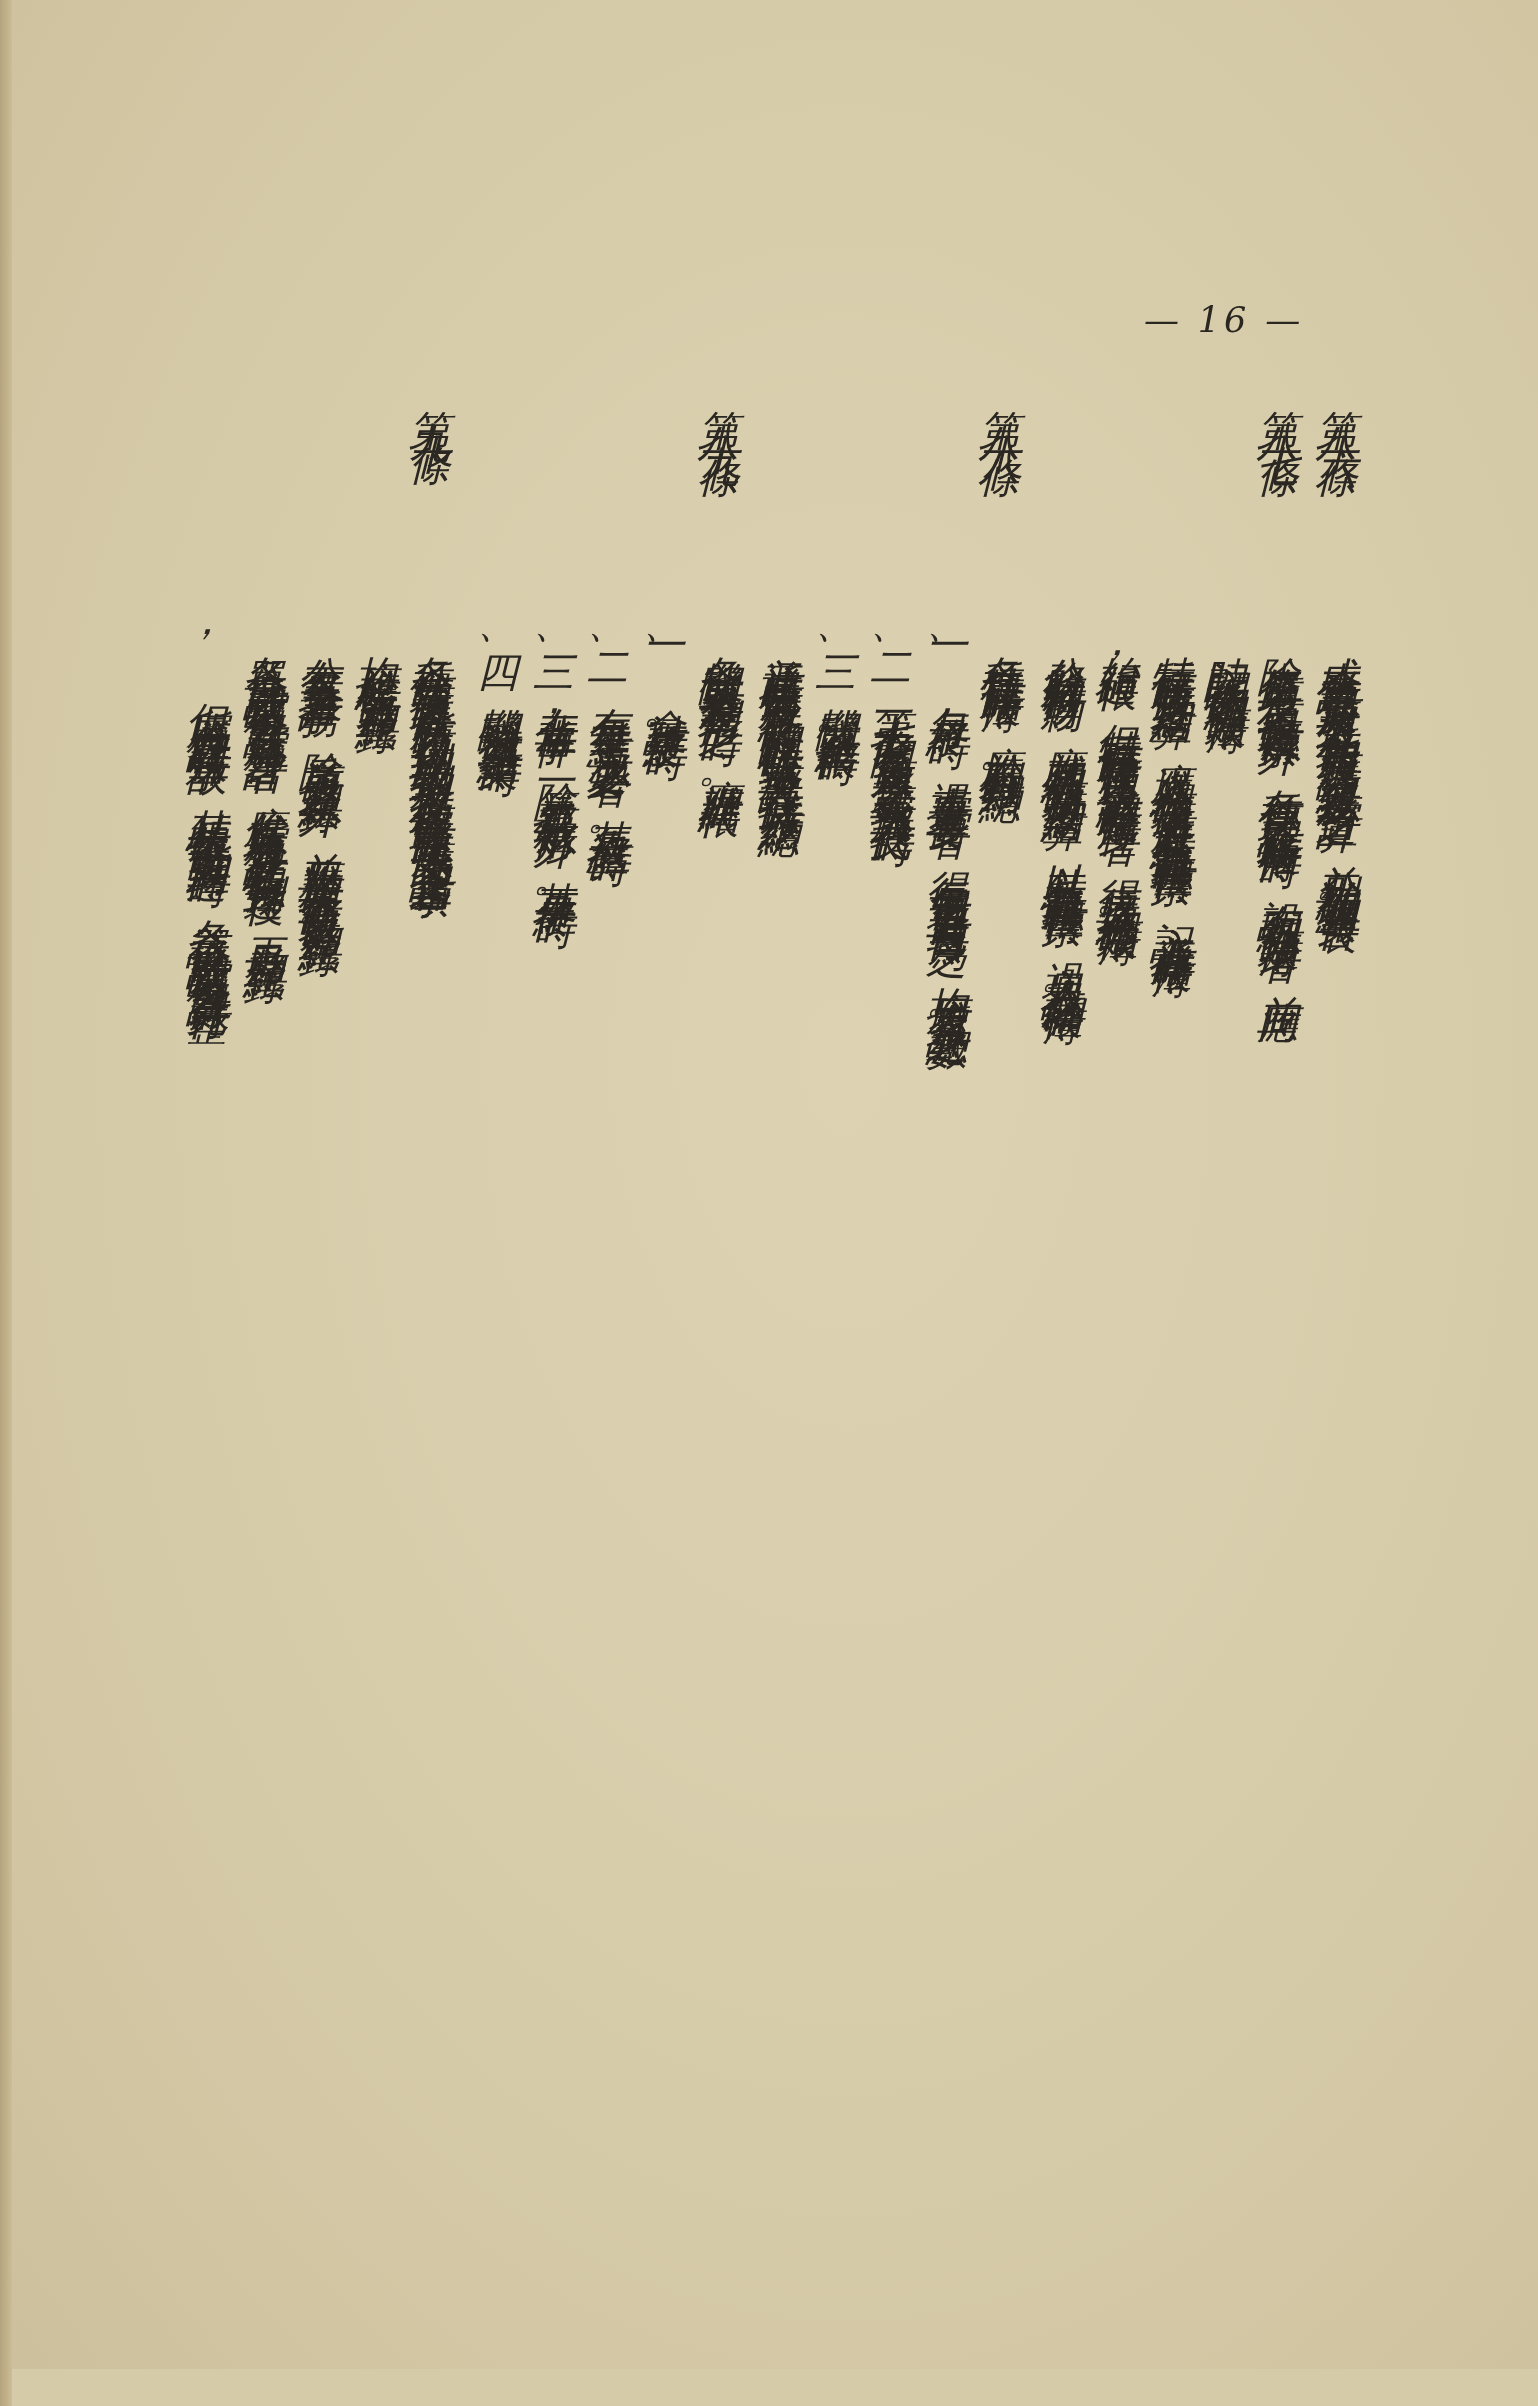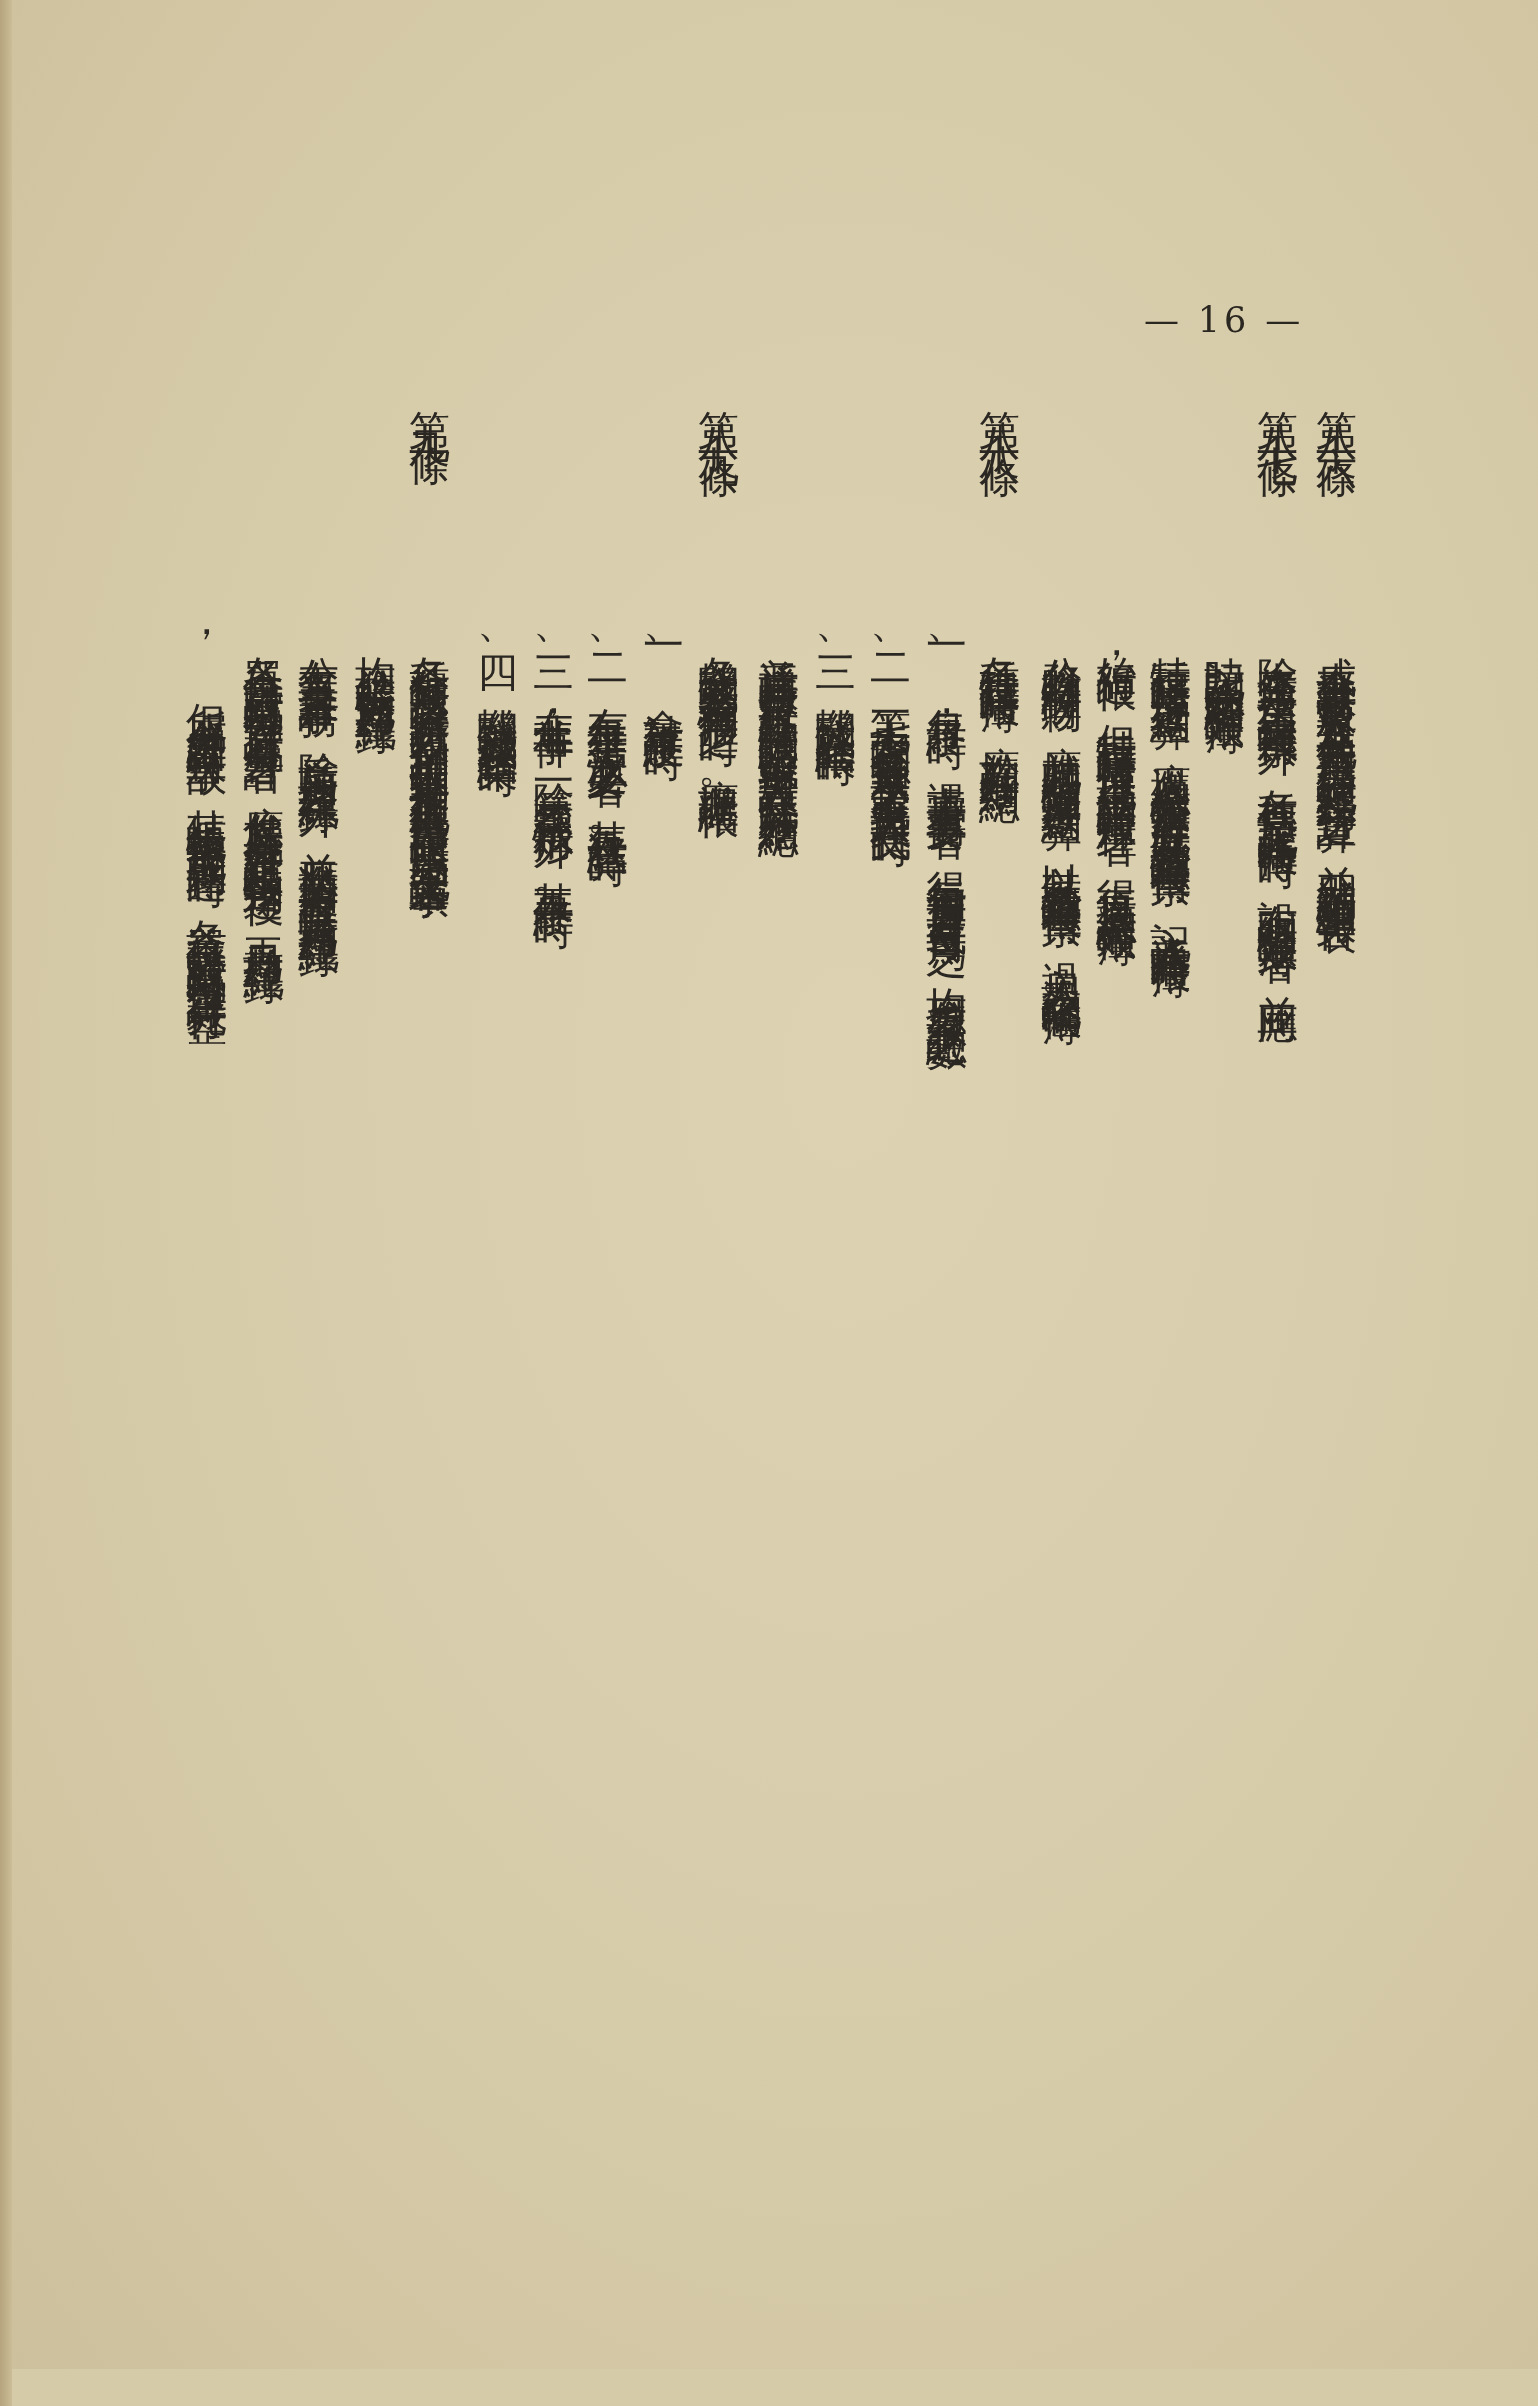--- a/index.html
+++ b/index.html
@@ -5,20 +5,21 @@
   html, body { margin: 0; padding: 0; }
   body {
     width: 1539px; height: 2407px; overflow: hidden;
     background: #d6cba9;
     font-family: "DejaVu Serif", "Liberation Serif", serif;
     color: #2a2620;
   }
   .page {
     position: absolute; left: 0; top: 0; width: 1539px; height: 2369px;
     background: radial-gradient(ellipse at 55% 45%, #ddd3b3 0%, #d6cba9 60%, #cdc09c 100%);
+    font-style: italic;
   }
   .spine {
     position: absolute; left: 0; top: 0; width: 11.7px; height: 2407px;
     background: linear-gradient(to right, #b5a47d, #cbbd97);
   }
   .page-number {
     position: absolute; left: 1141px; top: 300px; width: 166px;
     font-size: 35px; text-align: center; letter-spacing: 3.9px; color: #2a2620;
   }
   .col {

